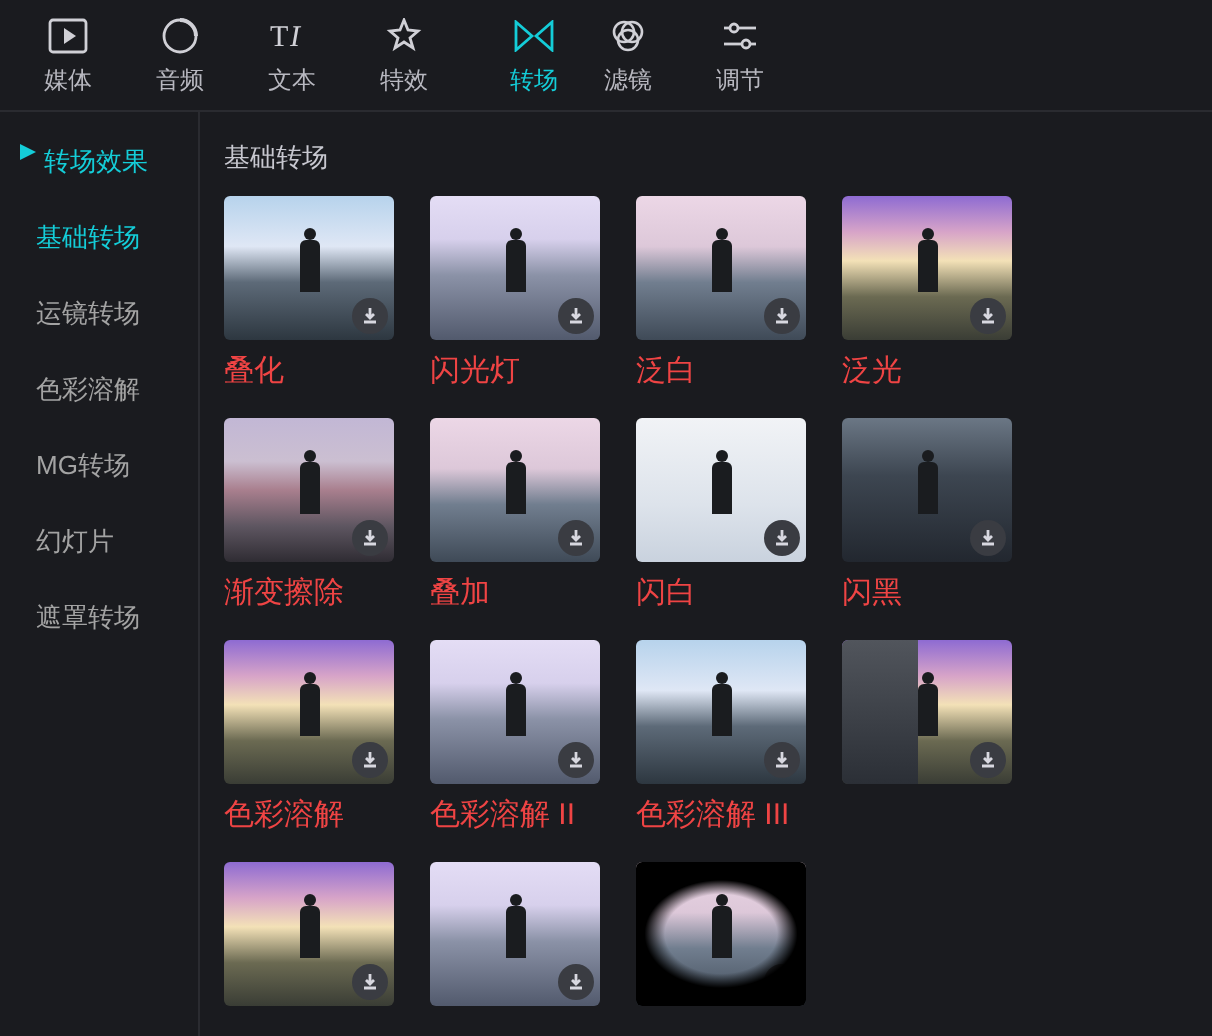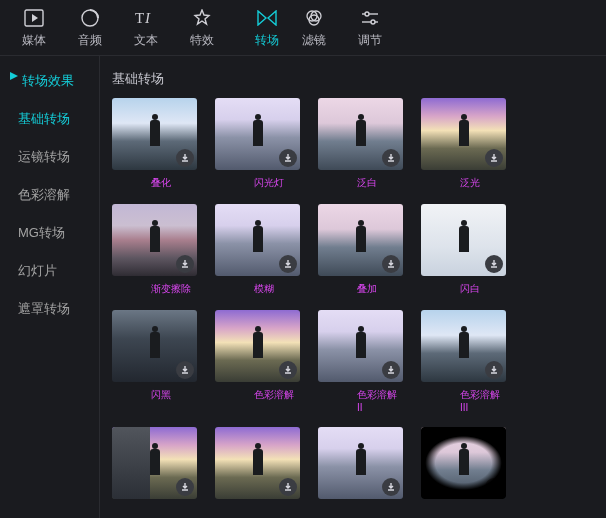--- a/index.html
+++ b/index.html
@@ -77,21 +77,21 @@
 }
 .fig::after {
   content:""; position:absolute; top:-6px; left:2px; width:6px; height:6px;
   background:#1a1c1f; border-radius:50%;
 }
 .dl-badge {
   position: absolute; right: 3px; bottom: 3px;
   width: 18px; height: 18px; border-radius: 50%;
   background: #3a3c42; display: flex; align-items: center; justify-content: center;
 }
-.thumb-label { font-size: 10px; color: #d946ef; margin-left: 39px; }
+.thumb-label { font-size: 15px; color: #ef4444; }
 
 .content::-webkit-scrollbar { width: 8px; }
 .content::-webkit-scrollbar-thumb { background: #3a3c42; border-radius: 4px; }
 </style>
 </head>
 <body>
 
 <div class="toolbar" id="toolbar">
     <div class="tool-item">
       <span class="icon">
@@ -230,31 +230,20 @@
             <div class="fig"></div>
             <div class="dl-badge">
               <svg width="10" height="10" viewBox="0 0 10 10" fill="none" stroke="#d8d8e0" stroke-width="1.4">
                 <path d="M5 1v5M3 4l2 2 2-2M2 8h6"></path>
               </svg>
             </div>
           </div>
           <div class="thumb-label">渐变擦除</div>
         </div>
         <div class="thumb-card">
-          <div class="thumb sky-b">
-            <div class="fig"></div>
-            <div class="dl-badge">
-              <svg width="10" height="10" viewBox="0 0 10 10" fill="none" stroke="#d8d8e0" stroke-width="1.4">
-                <path d="M5 1v5M3 4l2 2 2-2M2 8h6"></path>
-              </svg>
-            </div>
-          </div>
-          <div class="thumb-label">模糊</div>
-        </div>
-        <div class="thumb-card">
           <div class="thumb sky-c">
             <div class="fig"></div>
             <div class="dl-badge">
               <svg width="10" height="10" viewBox="0 0 10 10" fill="none" stroke="#d8d8e0" stroke-width="1.4">
                 <path d="M5 1v5M3 4l2 2 2-2M2 8h6"></path>
               </svg>
             </div>
           </div>
           <div class="thumb-label">叠加</div>
         </div>

